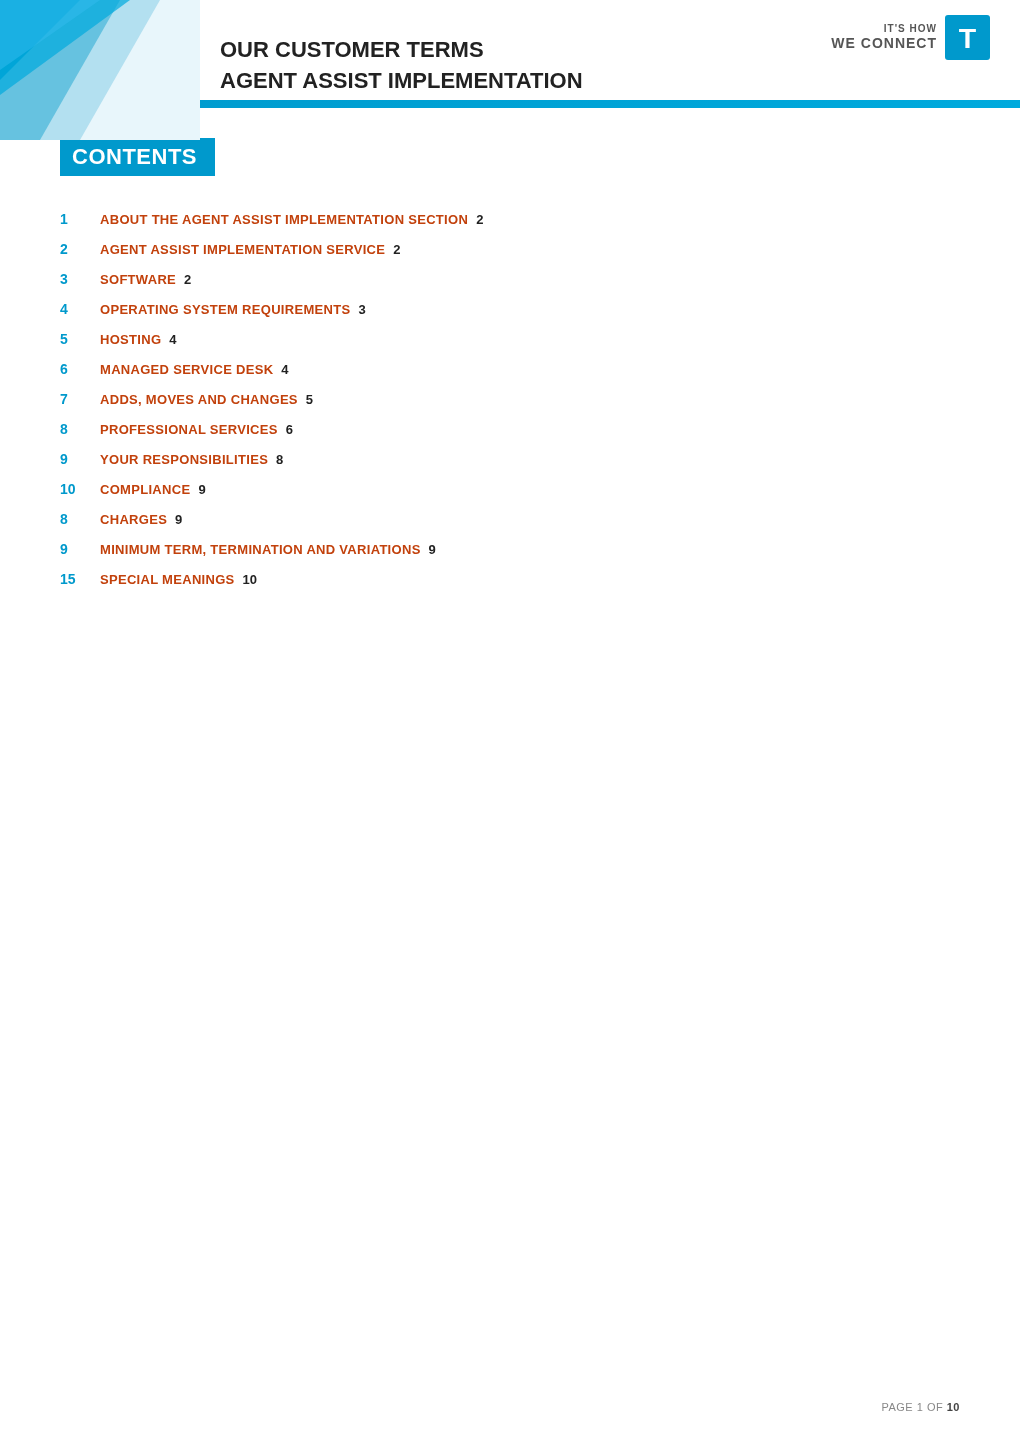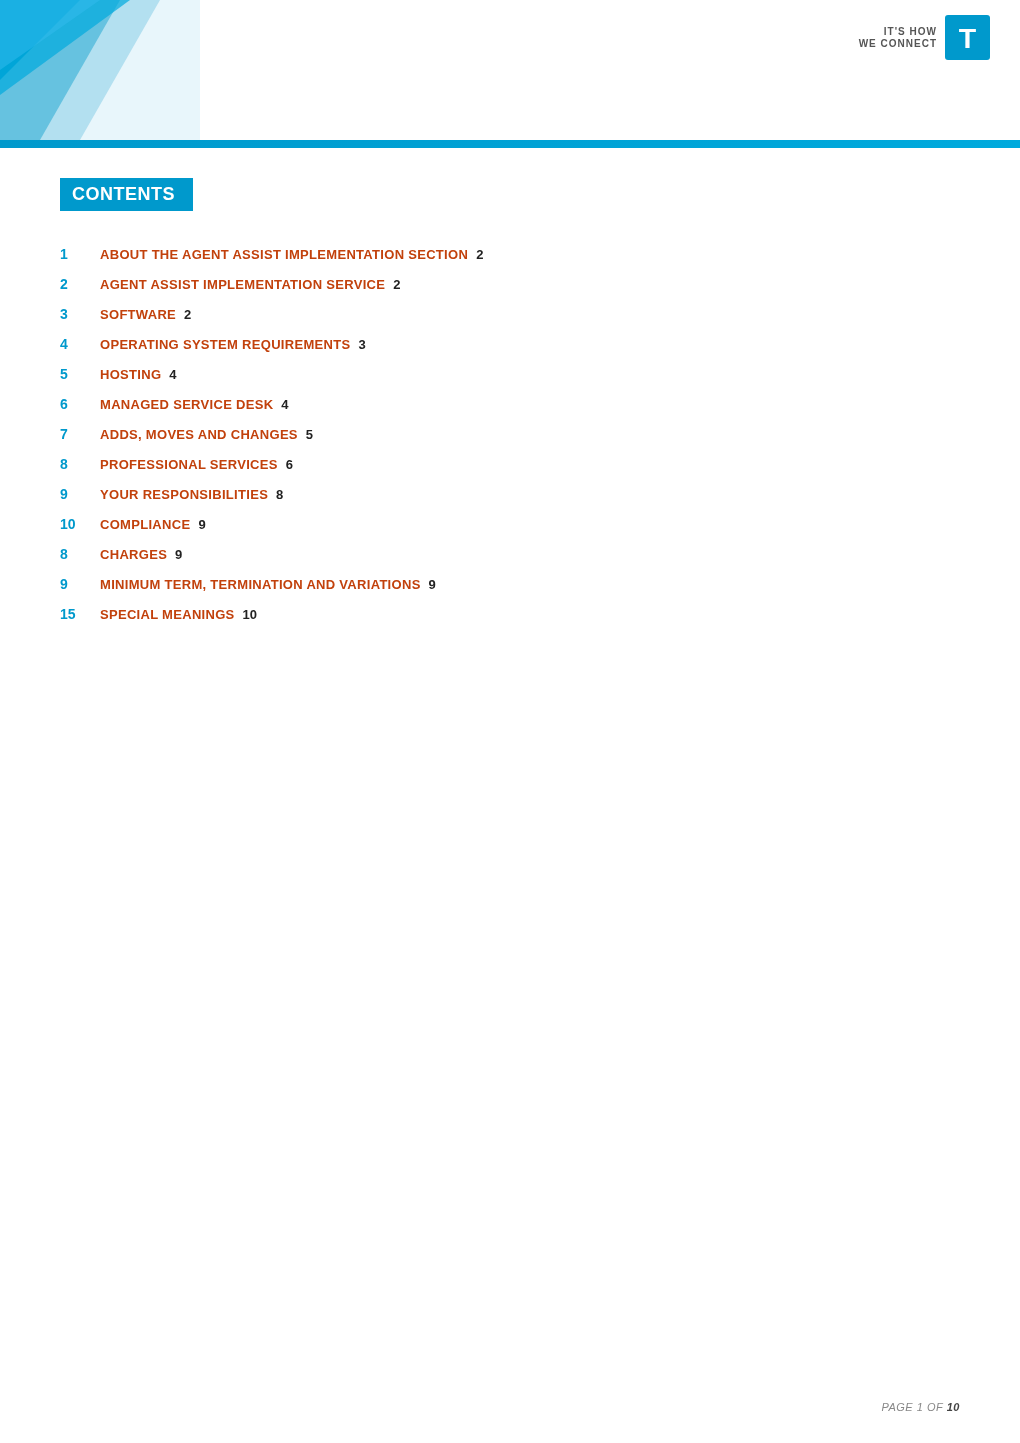--- a/index.html
+++ b/index.html
@@ -10,21 +10,21 @@
       background: #ffffff;
       font-family: Arial, Helvetica, sans-serif;
       position: relative;
       overflow-x: hidden;
     }
 
     
     .header {
       position: relative;
       width: 100%;
-      height: 140px;
+      height: 100px;
       background: #ffffff;
     }
 
     
     .blue-shape {
       position: absolute;
       top: 0;
       left: 0;
       width: 200px;
       height: 140px;
@@ -47,21 +47,21 @@
     }
 
     .logo-text .its {
       font-size: 10px;
       font-weight: bold;
       color: #555;
       letter-spacing: 1px;
     }
 
     .logo-text .we-connect {
-      font-size: 10px;
+      font-size: 14px;
       font-weight: bold;
       color: #555;
       letter-spacing: 1px;
     }
 
     .telstra-logo {
       width: 45px;
       height: 45px;
     }
 
@@ -96,21 +96,21 @@
 
     .contents-header {
       background: #0099cc;
       display: inline-block;
       padding: 6px 18px 6px 12px;
       margin-bottom: 35px;
     }
 
     .contents-header h2 {
       color: #ffffff;
-      font-size: 18px;
+      font-size: 22px;
       font-weight: bold;
       letter-spacing: 0.5px;
     }
 
     
     .toc-list {
       list-style: none;
       padding: 0;
       margin: 0;
     }
@@ -152,21 +152,20 @@
       bottom: 30px;
       right: 60px;
       font-size: 11px;
       color: #888;
       text-transform: uppercase;
       letter-spacing: 0.5px;
     }
 
     .page-footer span {
       font-weight: normal;
-      font-style: italic;
     }
 
     .page-footer .total {
       font-weight: bold;
       color: #444;
     }
   </style>
 </head>
 <body>
 
@@ -190,20 +189,26 @@
       <div class="its">IT'S HOW</div>
       <div class="we-connect">WE CONNECT</div>
     </div>
 
     <svg class="telstra-logo" viewBox="0 0 60 60" xmlns="http://www.w3.org/2000/svg">
       <rect width="60" height="60" rx="4" fill="#0099cc"></rect>
       <text x="30" y="44" text-anchor="middle" font-size="38" font-weight="bold" fill="white" font-family="Arial">T</text>
     </svg>
   </div>
 
+  <div class="title-area">
+    <h1>
+      <span>OUR CUSTOMER TERMS</span><br>
+      <span>AGENT ASSIST IMPLEMENTATION</span>
+    </h1>
+  </div>
 
 </div>
 
 <div class="blue-bar"></div>
 
 <div class="contents-section">
 
   <div class="contents-header">
     <h2>CONTENTS</h2>
   </div>

